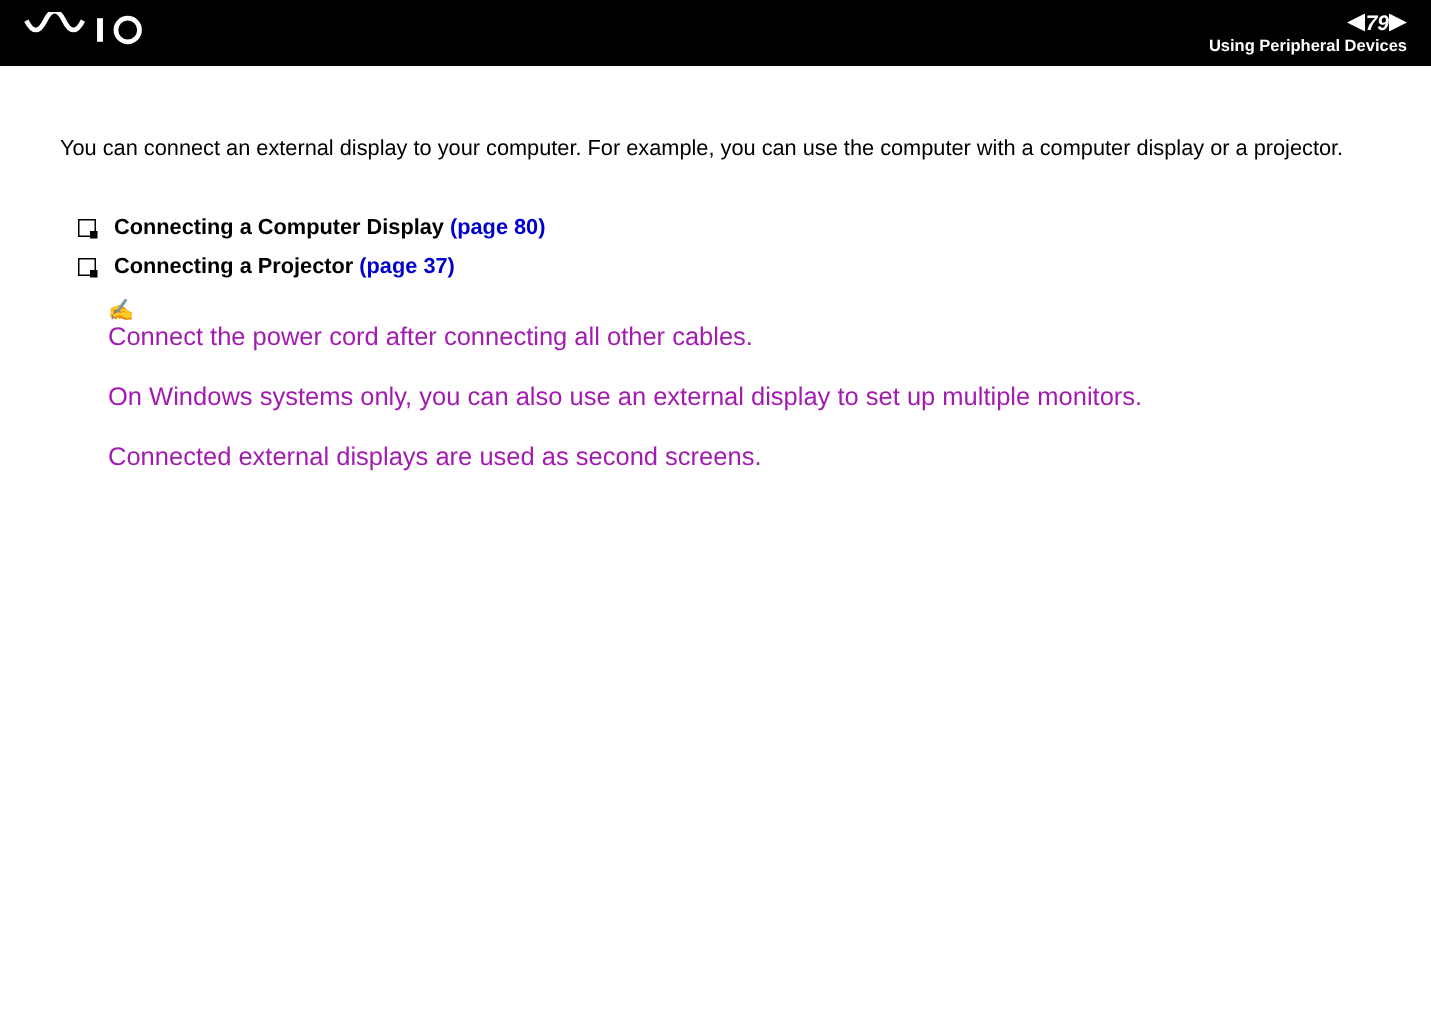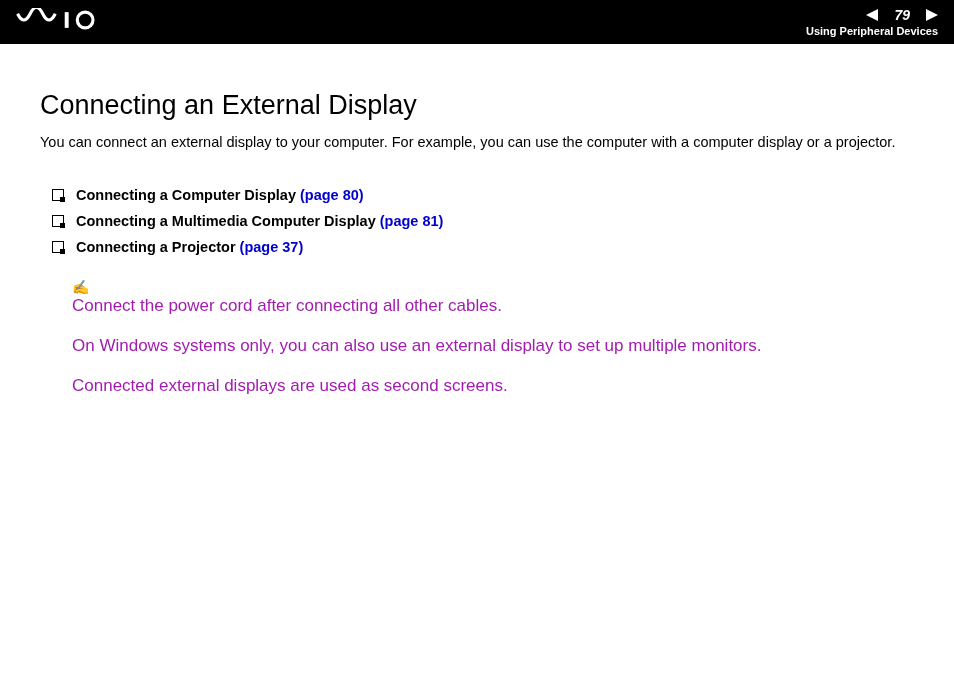--- a/index.html
+++ b/index.html
@@ -34,41 +34,41 @@
     }
     .header-stack {
       display: flex;
       flex-direction: column;
       align-items: flex-end;
       gap: 2px;
     }
     .nav-row {
       display: flex;
       align-items: center;
-      gap: 16px;
+      gap: 0;
     }
     .content {
       padding: 46px 40px 0 40px;
     }
     .title {
       font-size: 27px;
       font-weight: normal;
       margin-bottom: 12px;
       color: #000;
     }
     .intro {
       font-size: 14.5px;
       line-height: 1.35;
       color: #000;
       margin-bottom: 34px;
     }
     .link-list {
       list-style: none;
       padding-left: 12px;
-      margin-bottom: 24px;
+      margin-bottom: 12px;
     }
     .link-list li {
       font-size: 14.5px;
       font-weight: bold;
       margin-bottom: 10px;
       display: flex;
       align-items: flex-start;
       gap: 12px;
     }
     .bullet {
@@ -131,34 +131,27 @@
         <svg width="12" height="12" viewBox="0 0 12 12">
             <polygon points="0,0 0,12 12,6" fill="#fff"></polygon>
           </svg>
       </span>
     </div>
     <div style="font-weight:bold;font-size:11px;margin-left:44px;">Using Peripheral Devices</div>
   </div>
 </div>
 
 <div class="content">
-  <h1 class="title">Connecting an External Display</h1>
   <p class="intro">You can connect an external display to your computer. For example, you can use the computer with a computer display or a projector.</p>
 
   <ul class="link-list">
     <li>
       <span class="bullet"></span>
       <span>
         <span class="link-text">Connecting a Computer Display </span><span class="page-ref">(page 80)</span>
-      </span>
-    </li>
-    <li>
-      <span class="bullet"></span>
-      <span>
-        <span class="link-text">Connecting a Multimedia Computer Display </span><span class="page-ref">(page 81)</span>
       </span>
     </li>
     <li>
       <span class="bullet"></span>
       <span>
         <span class="link-text">Connecting a Projector </span><span class="page-ref">(page 37)</span>
       </span>
     </li>
   </ul>
 

